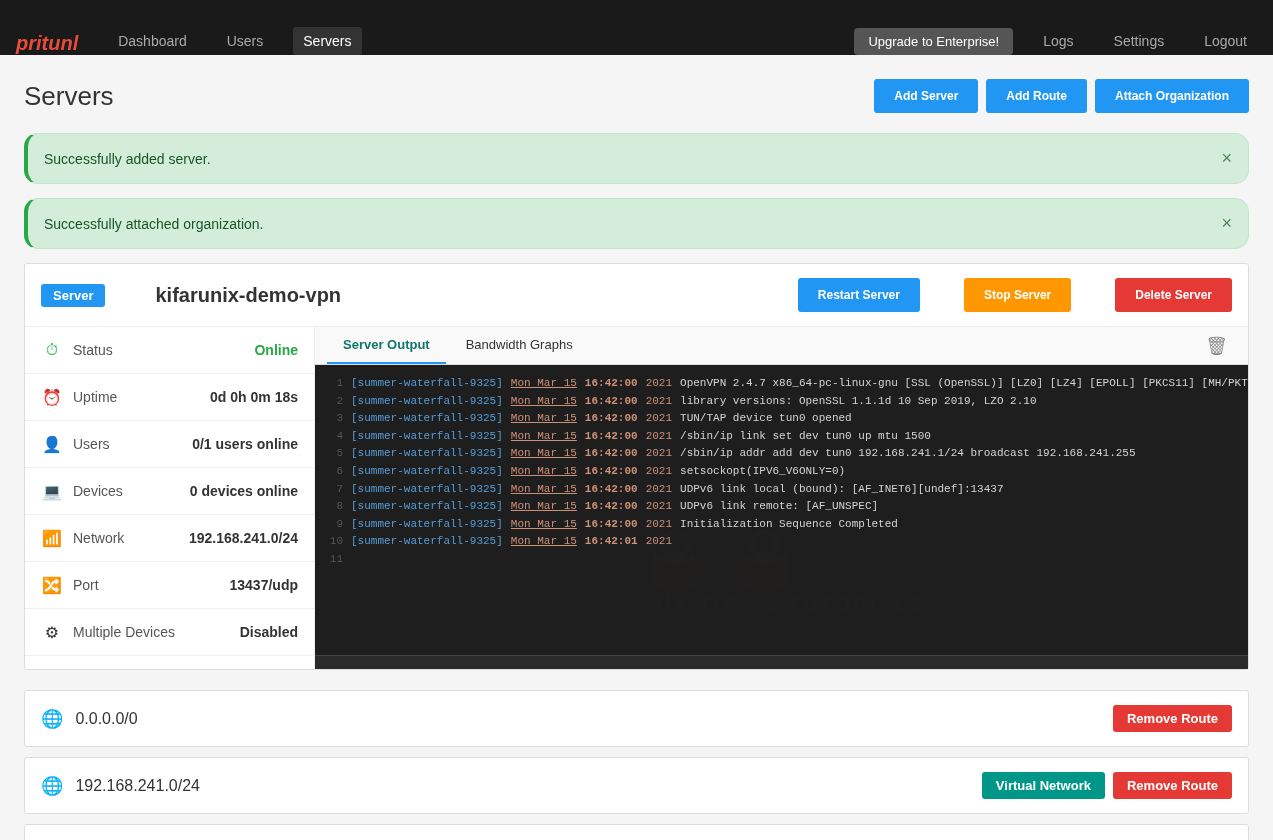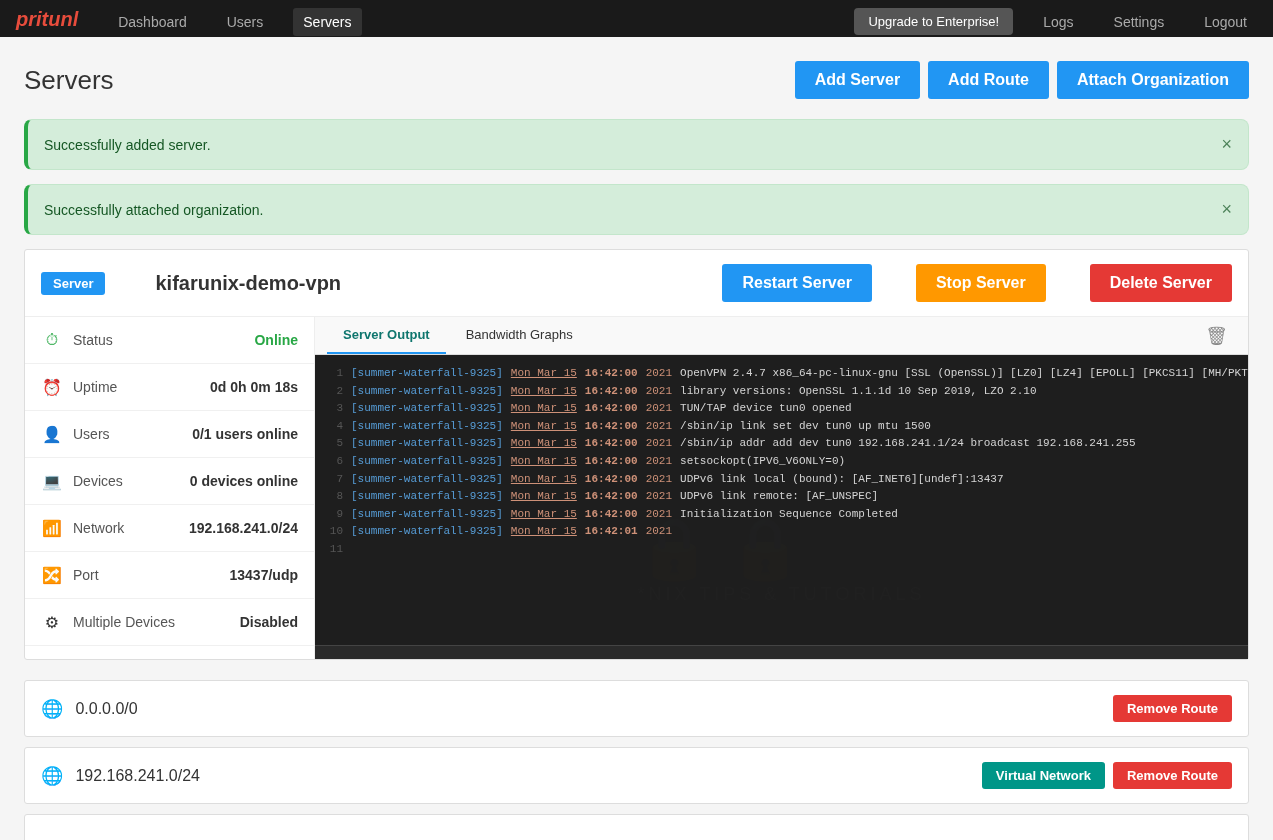--- a/index.html
+++ b/index.html
@@ -2,23 +2,23 @@
 <html><head>
   <meta charset="utf-8">
   <style>
     * { box-sizing: border-box; margin: 0; padding: 0; }
     body { font-family: Arial, sans-serif; font-size: 14px; background: #f5f5f5; color: #333; }
 
     
     .navbar {
       background: #1a1a1a;
       display: flex;
-      align-items: flex-start;
-      height: 37px;
-      padding: 8px 16px;
+      align-items: flex-end;
+      height: 55px;
+      padding: 0 16px;
       gap: 20px;
     }
     .navbar-brand {
       color: #fff;
       font-size: 20px;
       font-weight: bold;
       font-style: italic;
       margin-right: 10px;
     }
     .navbar-brand span { color: #e74c3c; }
@@ -58,37 +58,37 @@
       font-size: 26px;
       font-weight: normal;
       color: #333;
       flex: 1;
     }
     .btn {
       border: none;
       padding: 10px 20px;
       border-radius: 3px;
       cursor: pointer;
-      font-size: 16px;
+      font-size: 12px;
       font-weight: bold;
       color: #fff;
       margin-left: 8px;
     }
     .btn-blue { background: #2196F3; }
     .btn-orange { background: #FF9800; }
     .btn-red { background: #e53935; }
 
     
     .alert {
       background: #d4edda;
       border: 1px solid #c3e6cb;
       border-left: 4px solid #28a745;
       padding: 14px 16px;
       margin-bottom: 14px;
-      border-radius: 8px;
+      border-radius: 14px;
       display: flex;
       align-items: center;
       justify-content: space-between;
       color: #155724;
     }
     .alert-close {
       background: none;
       border: none;
       font-size: 18px;
       cursor: pointer;

